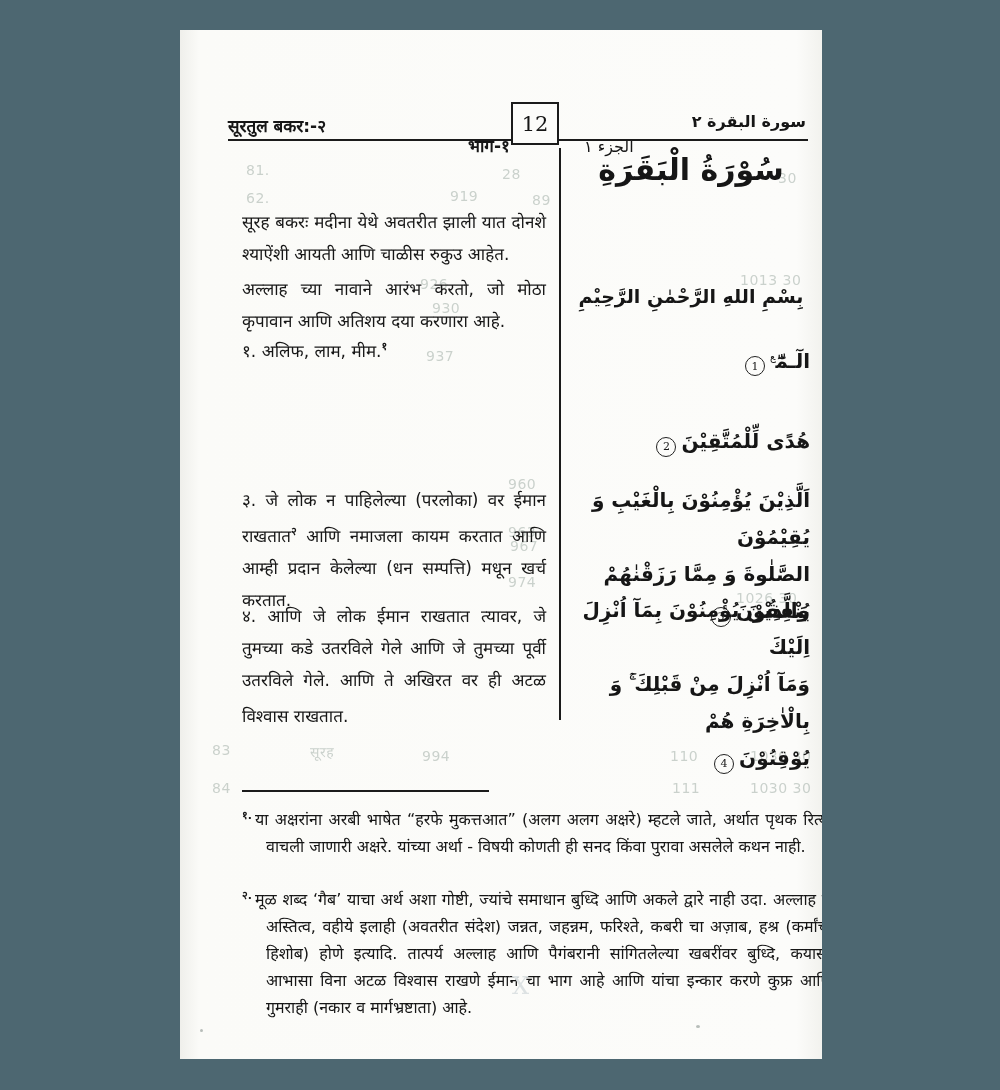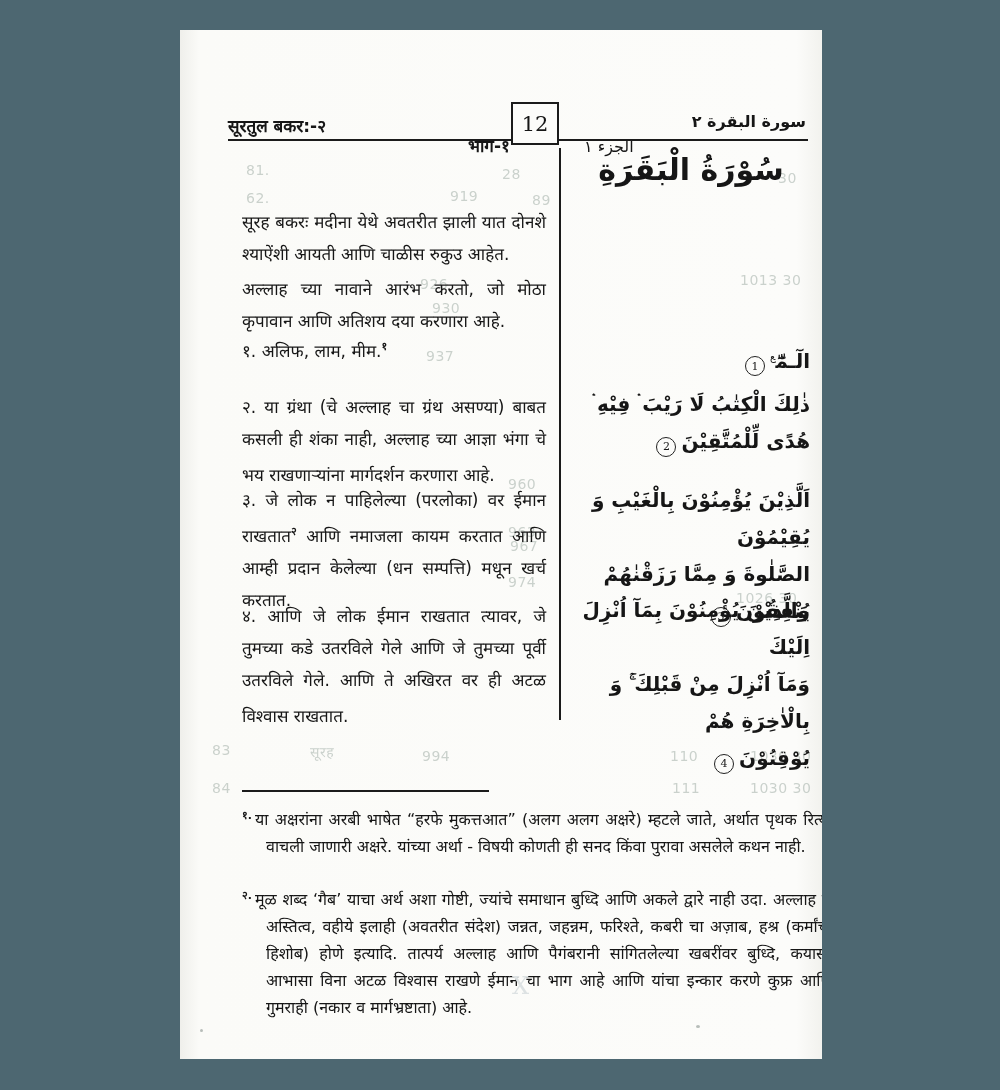--- a/index.html
+++ b/index.html
@@ -128,34 +128,34 @@
   <div class="v-divider"></div>
 
   <div class="col-left">
 
     <div class="mr-text p-bismillah-mr">अल्लाह च्या नावाने आरंभ करतो, जो मोठा कृपावान आणि अतिशय दया करणारा आहे.</div>
 
     <div class="mr-text p-intro">सूरह बकरः मदीना येथे अवतरीत झाली यात दोनशे श्याऐंशी आयती आणि चाळीस रुकुउ आहेत.</div>
 
     <div class="mr-text v1-mr"><span>१. अलिफ, लाम, मीम.</span><sup class="fn-ref">१</sup><span></span></div>
 
-    <div class="mr-text v2-mr"><span>२. या ग्रंथा (चे अल्लाह चा ग्रंथ असण्या) बाबत कसली ही शंका नाही, अल्लाह च्या आज्ञा भंगा चे भय राखणाऱ्यांना मार्गदर्शन करणारा आहे.</span><sup class="fn-ref"></sup><span></span></div>
 
     <div class="mr-text v3-mr"><span>३. जे लोक न पाहिलेल्या (परलोका) वर ईमान राखतात</span><sup class="fn-ref">२</sup><span> आणि नमाजला कायम करतात आणि आम्ही प्रदान केलेल्या (धन सम्पत्ति) मधून खर्च करतात.</span></div>
 
     <div class="mr-text v4-mr"><span>४. आणि जे लोक ईमान राखतात त्यावर, जे तुमच्या कडे उतरविले गेले आणि जे तुमच्या पूर्वी उतरविले गेले. आणि ते अखिरत वर ही अटळ विश्वास राखतात.</span><sup class="fn-ref"></sup><span></span></div>
   </div>
 
   <div class="col-right">
     <div class="calligraphy">سُوْرَةُ الْبَقَرَةِ</div>
 
+    <div class="ar-text bismillah-ar">بِسْمِ اللهِ الرَّحْمٰنِ الرَّحِيْمِ</div>
 
     <div class="ar-text v1-ar" dir="rtl"><span>الٓـمّٓ</span><sup class="ruku-mark">ع</sup><span class="verse-circle">1</span></div>
 
-    <div class="ar-text v2-ar" dir="rtl"><span>ذٰلِكَ الْكِتٰبُ لَا رَيْبَ ۛ فِيْهِ ۛ</span><br><span>هُدًى لِّلْمُتَّقِيْنَ</span><span class="verse-circle">2</span></div>
+    <div class="ar-text v2-ar" dir="rtl"><br><span>هُدًى لِّلْمُتَّقِيْنَ</span><span class="verse-circle">2</span></div>
 
     <div class="ar-text v3-ar" dir="rtl"><span>اَلَّذِيْنَ يُؤْمِنُوْنَ بِالْغَيْبِ وَ يُقِيْمُوْنَ</span><br><span>الصَّلٰوةَ وَ مِمَّا رَزَقْنٰهُمْ يُنْفِقُوْنَ</span><span class="verse-circle">3</span></div>
 
     <div class="ar-text v4-ar" dir="rtl"><span>وَالَّذِيْنَ يُؤْمِنُوْنَ بِمَآ اُنْزِلَ اِلَيْكَ</span><br><span>وَمَآ اُنْزِلَ مِنْ قَبْلِكَ ۚ وَ بِالْاٰخِرَةِ هُمْ</span><br><span>يُوْقِنُوْنَ</span><span class="verse-circle">4</span></div>
   </div>
 
   <div class="fn-rule"></div>
 
   <div class="footnote fn-1"><sup>१.</sup><span>या अक्षरांना अरबी भाषेत “हरफे मुकत्तआत” (अलग अलग अक्षरे) म्हटले जाते, अर्थात पृथक रित्या वाचली जाणारी अक्षरे. यांच्या अर्था - विषयी कोणती ही सनद किंवा पुरावा असलेले कथन नाही.</span></div>
 

